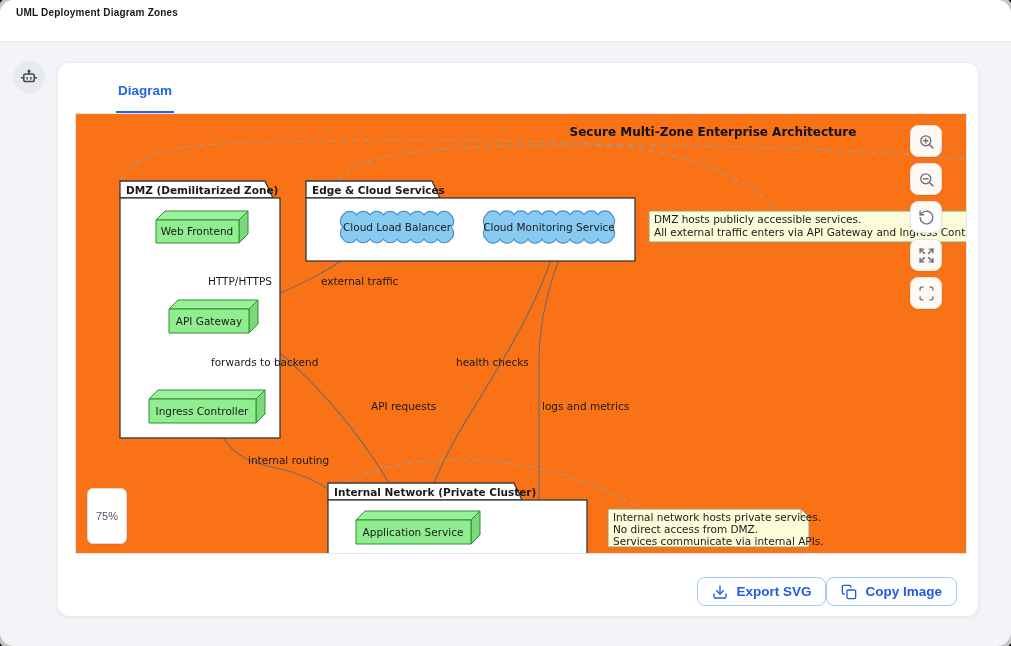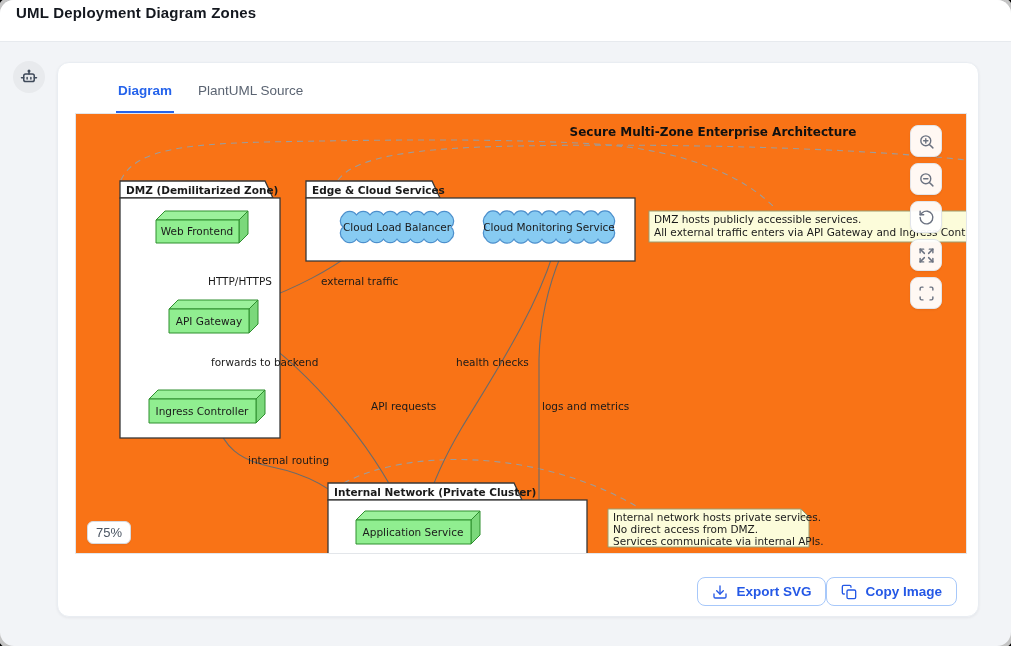--- a/index.html
+++ b/index.html
@@ -1,21 +1,21 @@
 <!DOCTYPE html>
 <html><head>
 <meta charset="utf-8">
 <style>
   html,body{margin:0;padding:0;background:#000;}
   body{font-family:"Liberation Sans",sans-serif;}
   .window{position:relative;width:1011px;height:646px;border-radius:14px;overflow:hidden;
     background:#F2F4F7;box-shadow:0 0 0 4px #c4c4c4;}
   .titlebar{position:absolute;left:0;top:0;width:100%;height:42px;background:#fff;
     border-bottom:1px solid #E7EAEE;box-sizing:border-box;display:flex;align-items:center;}
-  .titlebar h1{font-size:15px;font-weight:bold;color:#14181F;margin:0 0 16px 16px;letter-spacing:.2px;}
+  .titlebar h1{font-size:10px;font-weight:bold;color:#14181F;margin:0 0 16px 16px;letter-spacing:.2px;}
   .bot-btn{position:absolute;left:13px;top:61px;width:32px;height:32px;border-radius:50%;
     background:#E8EAED;display:flex;align-items:center;justify-content:center;cursor:pointer;}
   .card{position:absolute;left:57px;top:62px;width:922px;height:555px;background:#fff;
     border:1px solid #E9EDF2;border-radius:12px;box-sizing:border-box;box-shadow:0 1px 3px rgba(16,24,40,.06);}
   .tabs{display:flex;gap:8px;padding:14px 0 0 30px;height:36px;}
   .tab{font-size:13.5px;padding:6px 2px 9px 2px;margin-right:14px;cursor:pointer;border-bottom:2px solid transparent;}
   .tab.active{color:#2563EB;font-weight:bold;border-bottom:2px solid #2563EB;margin-left:28px;}
   .tab.inactive{color:#5B6472;}
   .canvas{position:absolute;left:17px;top:50px;width:890px;height:439px;background:#f97316;
     border:1px solid #E3E6EA;box-sizing:content-box;}
@@ -32,21 +32,21 @@
   .note{fill:#FCFCDA;stroke:#9C9C6E;stroke-width:1;}
   .edge{fill:none;stroke:#6b6b6b;stroke-width:1.1;}
   .dashed{fill:none;stroke:#9c9c9c;stroke-width:1.1;stroke-dasharray:6 5;}
   
   .zoom-controls{position:absolute;top:11px;right:24px;display:flex;flex-direction:column;gap:6px;}
   .zbtn{width:30px;height:30px;border-radius:8px;background:rgba(255,255,255,.95);
     border:1px solid #E2E5EA;box-shadow:0 1px 2px rgba(16,24,40,.08);display:flex;
     align-items:center;justify-content:center;cursor:pointer;color:#6B7280;}
   .zbtn svg{stroke:#6B7280;}
   .zoom-badge{position:absolute;left:11px;bottom:9px;background:#fff;border:1px solid #D6DAE0;
-    border-radius:6px;padding:3px 8px;font-size:13px;color:#4B5563;box-shadow:0 1px 2px rgba(16,24,40,.06);}
+    border-radius:6px;padding:21px 8px;font-size:11px;color:#4B5563;box-shadow:0 1px 2px rgba(16,24,40,.06);}
   
   .actions{position:absolute;right:21px;top:514px;display:flex;}
   .abtn{display:flex;align-items:center;gap:8px;height:29px;padding:0 14px;background:#fff;
     border:1px solid #A7C8FA;border-radius:8px;color:#2458E6;font-size:13.5px;font-weight:bold;cursor:pointer;}
   .abtn svg{stroke:#2458E6;}
   .iconsvg{fill:none;stroke-width:2;stroke-linecap:round;stroke-linejoin:round;}
 </style>
 </head>
 <body>
 
@@ -61,21 +61,20 @@
         <circle cx="12" cy="4" r="1"></circle>
       <rect x="5" y="8" width="14" height="10" rx="2.5"></rect>
       <path d="M2 13h3M19 13h3"></path>
       <path d="M9.5 12.5v2M14.5 12.5v2"></path>
     </svg>
   </div>
 
   <div class="card">
     <div class="tabs">
       <div class="tab active">Diagram</div>
-      <div class="tab inactive">PlantUML Source</div>
     </div>
 
     <div class="canvas">
       <svg class="diagram" width="890" height="439" viewBox="0 0 890 439">
         <defs>
           <marker id="arrow" markerWidth="9" markerHeight="8" refX="7.5" refY="3.5" orient="auto">
             <path d="M0,0 L8.5,3.5 L0,7 Z" fill="#3f3f3f"></path>
           </marker>
         </defs>
 

